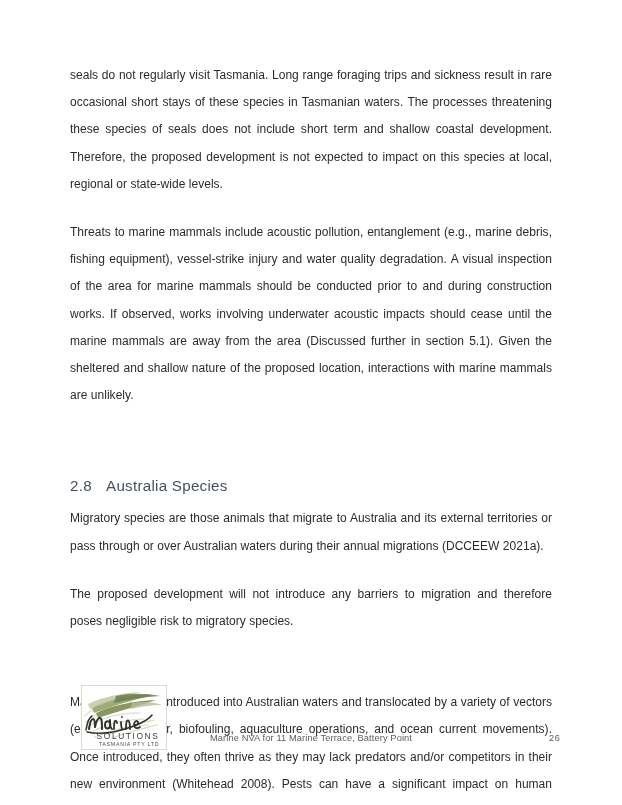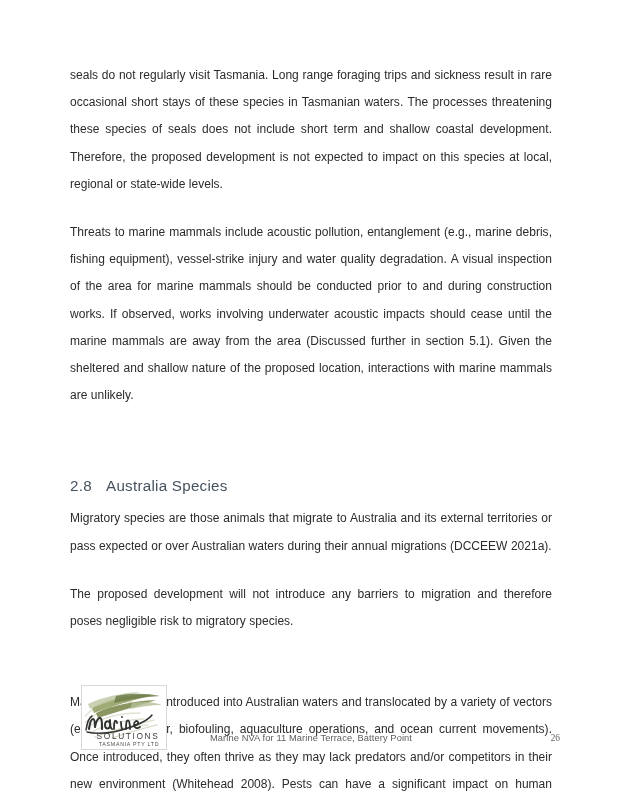--- a/index.html
+++ b/index.html
@@ -91,21 +91,21 @@
     text-align: center;
     font-family: "Liberation Sans", sans-serif;
     font-size: 9.3px;
     color: #5d5d5d;
     letter-spacing: 0.1px;
   }
   .footer-pageno {
     position: absolute;
     right: 62px;
     top: 50px;
-    font-family: Liberation Serif, serif;
+    font-family: Liberation Mono, monospace;
     font-size: 9.3px;
     color: #5d5d5d;
     text-align: right;
   }
 </style>
 </head>
 <body>
 
 <div class="page">
 
@@ -114,21 +114,21 @@
     <p class="body-para">seals do not regularly visit Tasmania. Long range foraging trips and sickness result in rare occasional short stays of these species in Tasmanian waters. The processes threatening these species of seals does not include short term and shallow coastal development. Therefore, the proposed development is not expected to impact on this species at local, regional or state-wide levels.</p>
 
     <p class="body-para">Threats to marine mammals include acoustic pollution, entanglement (e.g., marine debris, fishing equipment), vessel-strike injury and water quality degradation. A visual inspection of the area for marine mammals should be conducted prior to and during construction works. If observed, works involving underwater acoustic impacts should cease until the marine mammals are away from the area (Discussed further in section 5.1). Given the sheltered and shallow nature of the proposed location, interactions with marine mammals are unlikely.</p>
 
     <div class="section-gap"></div>
 
     <div class="section">
       <h2 class="section-heading">
         <span class="sec-num">2.8</span><span>Australia Species</span>
       </h2>
-      <p class="body-para">Migratory species are those animals that migrate to Australia and its external territories or pass expected or over Australian waters during their annual migrations (DCCEEW 2021a).</p>
+      <p class="body-para">Migratory species are those animals that migrate to Australia and its external territories or pass through or over Australian waters during their annual migrations (DCCEEW 2021a).</p>
       <p class="body-para">The proposed development will not introduce any barriers to migration and therefore poses negligible risk to migratory species.</p>
     </div>
 
     <div class="section-gap"></div>
 
     <div class="section">
       <p class="body-para">Marine pests are introduced into Australian waters and translocated by a variety of vectors (e.g. ballast water, biofouling, aquaculture operations, and ocean current movements).  Once introduced, they often thrive as they may lack predators and/or competitors in their new environment (Whitehead 2008). Pests can have a significant impact on human health, fisheries and aquaculture, infrastructure, tourism, biodiversity and ecosystem health.</p>
     </div>
 
   </div>

